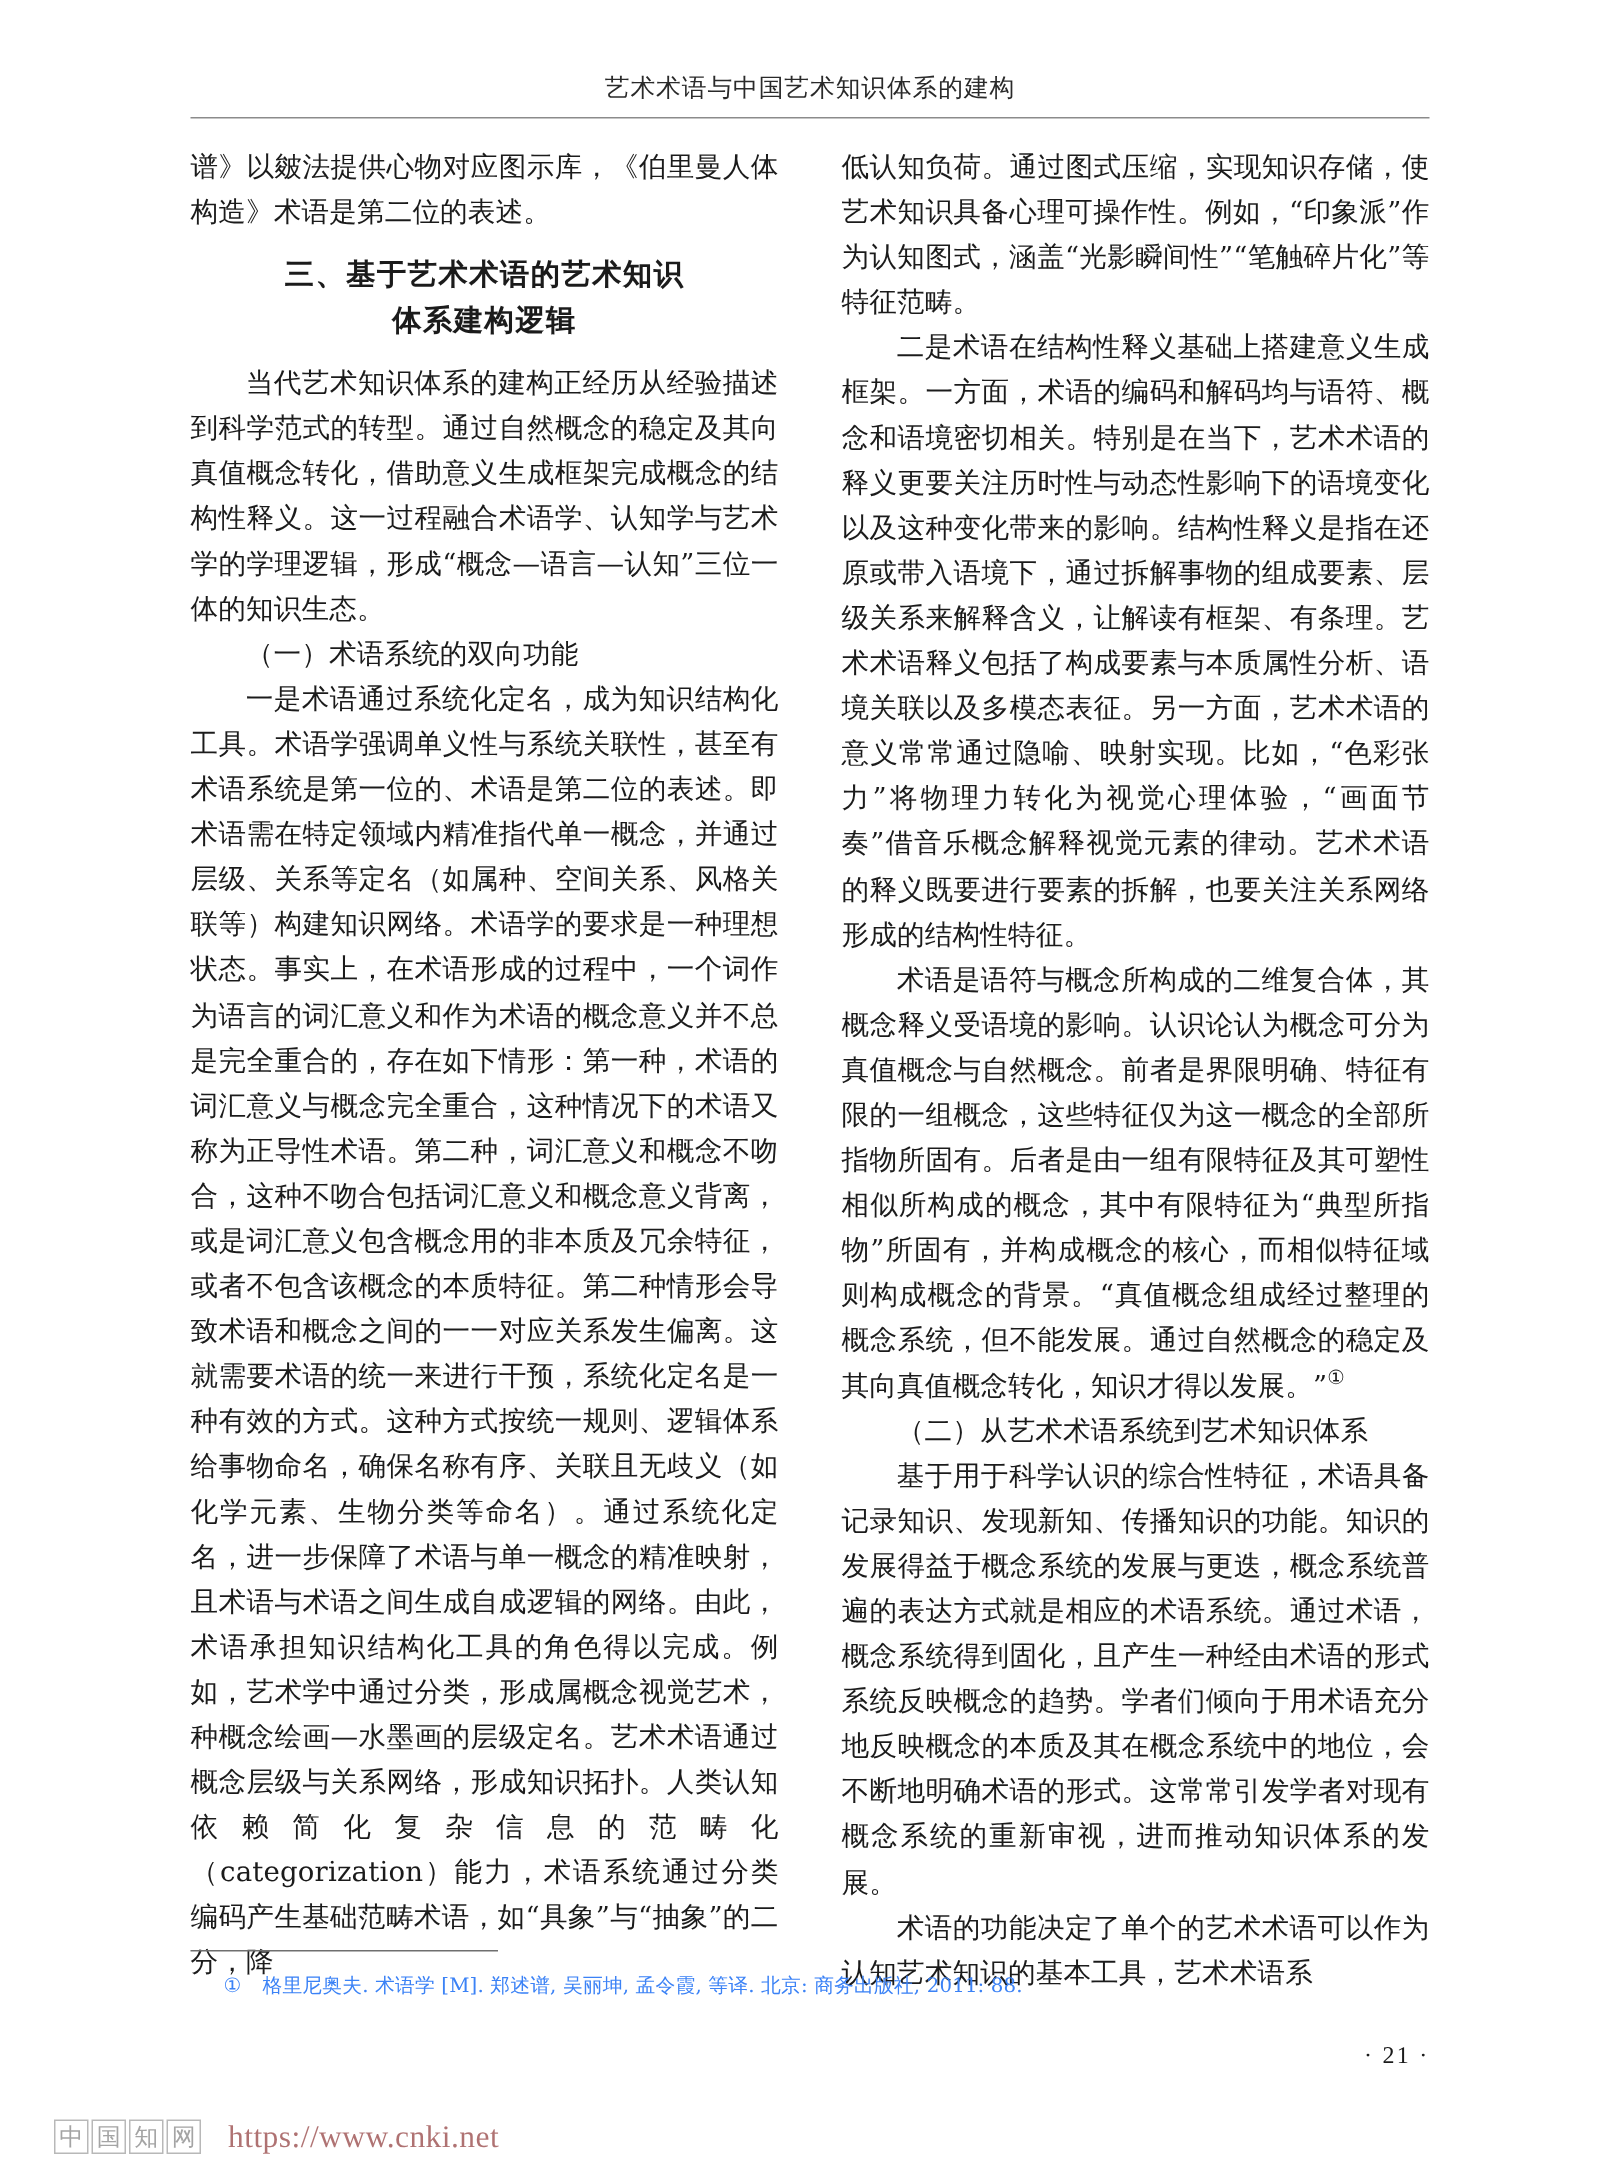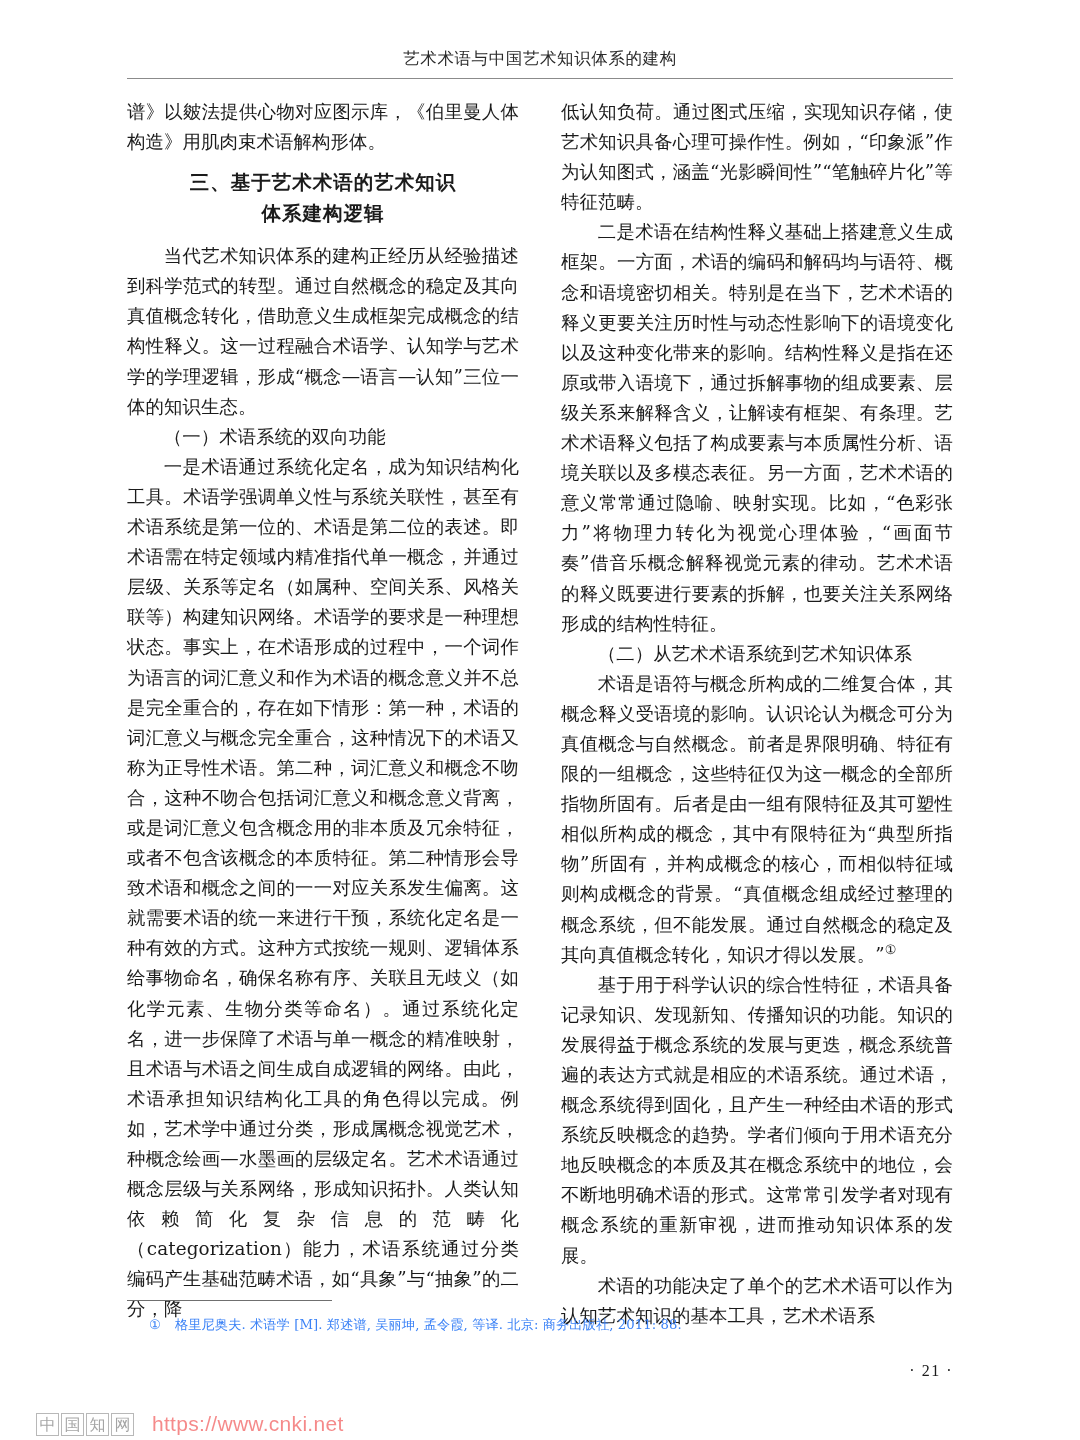--- a/index.html
+++ b/index.html
@@ -148,55 +148,55 @@
     height: 23px;
     border: 1.6px solid #8d8d8d;
     color: #6e6e6e;
     font-size: 16px;
     line-height: 21px;
     text-align: center;
     font-family: "DejaVu Sans", "Liberation Sans", sans-serif;
     box-sizing: border-box;
   }
   .wm-url {
-    font-family: Liberation Sans, sans-serif;
+    font-family: Liberation Serif, serif;
     font-size: 21px;
-    color: #ef4444;
+    color: #7f1d1d;
     letter-spacing: 0.3px;
   }
 </style>
 </head>
 <body>
 
 <div class="page">
 
   <div class="running-head">艺术术语与中国艺术知识体系的建构</div>
   <div class="header-rule"></div>
 
   <div class="columns">
 
     <div class="col">
 
-      <p class="para cont">谱》以皴法提供心物对应图示库，《伯里曼人体构造》用肌肉束术语解构形体。</p>
+      <p class="para cont">谱》以皴法提供心物对应图示库，《伯里曼人体构造》术语是第二位的表述。</p>
 
       <h2 class="section-title">
         <span class="ln">三、基于艺术术语的艺术知识</span>
         <span class="ln">体系建构逻辑</span>
       </h2>
 
       <p class="para">当代艺术知识体系的建构正经历从经验描述到科学范式的转型。通过自然概念的稳定及其向真值概念转化，借助意义生成框架完成概念的结构性释义。这一过程融合术语学、认知学与艺术学的学理逻辑，形成“概念—语言—认知”三位一体的知识生态。</p>
       <p class="para">（一）术语系统的双向功能</p>
       <p class="para">一是术语通过系统化定名，成为知识结构化工具。术语学强调单义性与系统关联性，甚至有术语系统是第一位的、术语是第二位的表述。即术语需在特定领域内精准指代单一概念，并通过层级、关系等定名（如属种、空间关系、风格关联等）构建知识网络。术语学的要求是一种理想状态。事实上，在术语形成的过程中，一个词作为语言的词汇意义和作为术语的概念意义并不总是完全重合的，存在如下情形：第一种，术语的词汇意义与概念完全重合，这种情况下的术语又称为正导性术语。第二种，词汇意义和概念不吻合，这种不吻合包括词汇意义和概念意义背离，或是词汇意义包含概念用的非本质及冗余特征，或者不包含该概念的本质特征。第二种情形会导致术语和概念之间的一一对应关系发生偏离。这就需要术语的统一来进行干预，系统化定名是一种有效的方式。这种方式按统一规则、逻辑体系给事物命名，确保名称有序、关联且无歧义（如化学元素、生物分类等命名）。通过系统化定名，进一步保障了术语与单一概念的精准映射，且术语与术语之间生成自成逻辑的网络。由此，术语承担知识结构化工具的角色得以完成。例如，艺术学中通过分类，形成属概念视觉艺术，种概念绘画—水墨画的层级定名。艺术术语通过概念层级与关系网络，形成知识拓扑。人类认知依赖简化复杂信息的范畴化（categorization）能力，术语系统通过分类编码产生基础范畴术语，如“具象”与“抽象”的二分，降</p>
     </div>
 
     <div class="col">
       <p class="para cont">低认知负荷。通过图式压缩，实现知识存储，使艺术知识具备心理可操作性。例如，“印象派”作为认知图式，涵盖“光影瞬间性”“笔触碎片化”等特征范畴。</p>
       <p class="para">二是术语在结构性释义基础上搭建意义生成框架。一方面，术语的编码和解码均与语符、概念和语境密切相关。特别是在当下，艺术术语的释义更要关注历时性与动态性影响下的语境变化以及这种变化带来的影响。结构性释义是指在还原或带入语境下，通过拆解事物的组成要素、层级关系来解释含义，让解读有框架、有条理。艺术术语释义包括了构成要素与本质属性分析、语境关联以及多模态表征。另一方面，艺术术语的意义常常通过隐喻、映射实现。比如，“色彩张力”将物理力转化为视觉心理体验，“画面节奏”借音乐概念解释视觉元素的律动。艺术术语的释义既要进行要素的拆解，也要关注关系网络形成的结构性特征。</p>
+      <p class="para"><span>术语是语符与概念所构成的二维复合体，其概念释义受语境的影响。认识论认为概念可分为真值概念与自然概念。前者是界限明确、特征有限的一组概念，这些特征仅为这一概念的全部所指物所固有。后者是由一组有限特征及其可塑性相似所构成的概念，其中有限特征为“典型所指物”所固有，并构成概念的核心，而相似特征域则构成概念的背景。“真值概念组成经过整理的概念系统，但不能发展。通过自然概念的稳定及其向真值概念转化，知识才得以发展。”</span><span class="fn-ref">①</span></p>
       <p class="para">（二）从艺术术语系统到艺术知识体系</p>
-      <p class="para"><span>术语是语符与概念所构成的二维复合体，其概念释义受语境的影响。认识论认为概念可分为真值概念与自然概念。前者是界限明确、特征有限的一组概念，这些特征仅为这一概念的全部所指物所固有。后者是由一组有限特征及其可塑性相似所构成的概念，其中有限特征为“典型所指物”所固有，并构成概念的核心，而相似特征域则构成概念的背景。“真值概念组成经过整理的概念系统，但不能发展。通过自然概念的稳定及其向真值概念转化，知识才得以发展。”</span><span class="fn-ref">①</span></p>
       <p class="para">基于用于科学认识的综合性特征，术语具备记录知识、发现新知、传播知识的功能。知识的发展得益于概念系统的发展与更迭，概念系统普遍的表达方式就是相应的术语系统。通过术语，概念系统得到固化，且产生一种经由术语的形式系统反映概念的趋势。学者们倾向于用术语充分地反映概念的本质及其在概念系统中的地位，会不断地明确术语的形式。这常常引发学者对现有概念系统的重新审视，进而推动知识体系的发展。</p>
       <p class="para">术语的功能决定了单个的艺术术语可以作为认知艺术知识的基本工具，艺术术语系</p>
     </div>
   </div>
 
   <div class="footnote-area">
     <div class="footnote-rule"></div>
     <div class="footnote-item"><span class="marker">①</span><span>格里尼奥夫. 术语学  [M]. 郑述谱, 吴丽坤, 孟令霞, 等译. 北京: 商务出版社, 2011: 88.</span></div>
   </div>
 

